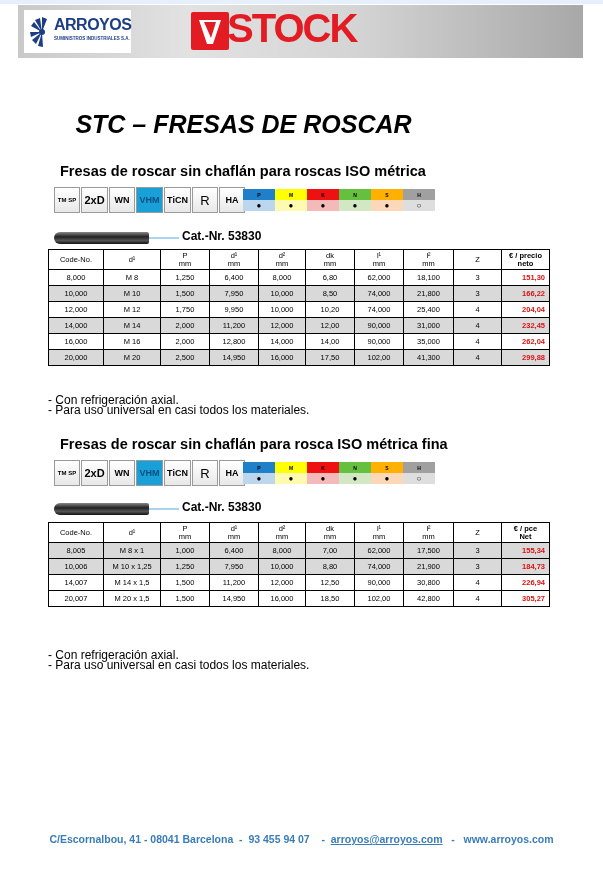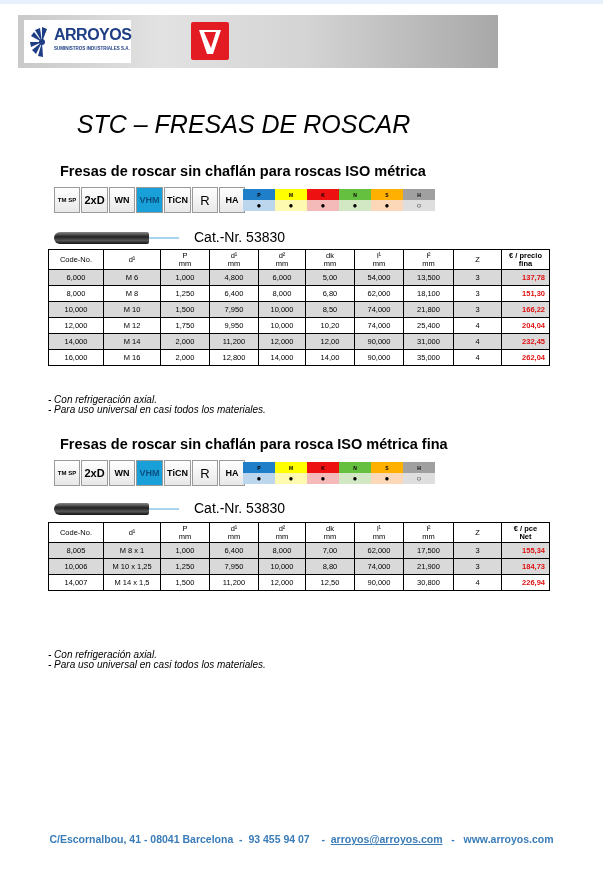--- a/index.html
+++ b/index.html
@@ -1,42 +1,42 @@
 <!DOCTYPE html>
 <html><head>
 <meta charset="utf-8">
 <style>
   html, body { margin:0; padding:0; }
   body { width:603px; height:885px; background:#fff; position:relative; overflow:hidden; font-family:"Liberation Sans", sans-serif; color:#000; }
   .topstrip { position:absolute; left:0; top:0; width:603px; height:4px; background:#e6f0fb; }
-  .banner { position:absolute; left:18px; top:15px; width:480px; height:53px; background:linear-gradient(90deg,#c9c9c9 0%,#e2e2e2 30%,#d4d4d4 60%,#a8a8a8 100%); }
+  .banner { position:absolute; left:18px; top:5px; width:565px; height:53px; background:linear-gradient(90deg,#c9c9c9 0%,#e2e2e2 30%,#d4d4d4 60%,#a8a8a8 100%); }
   .logo-box { position:absolute; left:6px; top:5px; width:107px; height:43px; background:#fff; }
   .logo-fan { position:absolute; left:5px; top:6px; width:26px; height:32px; }
   .logo-text { position:absolute; left:30px; top:6px; font-weight:bold; font-size:16px; color:#1d3d84; letter-spacing:-0.5px; }
   .logo-sub { position:absolute; left:30px; top:26px; font-size:4.5px; color:#1d3d84; font-weight:bold; white-space:nowrap; }
   .stock-mark { position:absolute; left:173px; top:7px; width:38px; height:38px; background:#e31b23; border-radius:2px; }
   .stock-text { position:absolute; left:209px; top:1px; font-weight:bold; font-size:40px; color:#e31b23; letter-spacing:-2px; font-style:normal; }
-  .page-title { position:absolute; left:0; width:487px; top:110px; text-align:center; font-weight:normal; font-style:italic; font-size:25px; }
+  .page-title { position:absolute; left:0; width:487px; top:110px; text-align:center; font-weight:bold; font-style:italic; font-size:25px; }
   .sec-title { position:absolute; left:60px; font-weight:bold; font-size:14.5px; }
   .badges { position:absolute; left:54px; display:flex; gap:1px; height:26px; }
   .badge { height:24px; border:1px solid #9a9a9a; background:linear-gradient(#fff,#e8e8e8); display:flex; align-items:center; justify-content:center; font-size:9px; font-weight:bold; }
   .badge.vhm { background:#1aa0d8; color:#0a4f80; }
   .mat { position:absolute; left:243px; display:grid; grid-template-columns:repeat(6,32px); grid-template-rows:11px 11px; }
   .mat .h { font-size:5px; font-weight:bold; display:flex; align-items:center; justify-content:center; }
   .mat .d { font-size:8px; display:flex; align-items:center; justify-content:center; }
   .cat { position:absolute; left:54px; height:20px; }
   .tool { position:absolute; left:0; top:2px; width:95px; height:12px; border-radius:6px 2px 2px 6px; background:linear-gradient(#888 0%,#222 40%,#555 70%,#111 100%); }
   .tool::after { content:""; position:absolute; right:-30px; top:5px; width:30px; height:2px; background:#a9d4f0; }
-  .catnr { position:absolute; left:140px; top:-1px; font-weight:normal; font-size:14px; white-space:nowrap; }
+  .catnr { position:absolute; left:128px; top:-1px; font-weight:bold; font-size:12px; white-space:nowrap; }
   table.t { position:absolute; left:48px; border-collapse:collapse; font-size:7.5px; }
   table.t th, table.t td { border:1px solid #000; text-align:center; padding:0; height:15px; }
   table.t th { font-weight:normal; height:19px; line-height:8px; }
   table.t tr.g td { background:#d9d9d9; }
   table.t td.price { color:#e01010; text-align:right; padding-right:4px; font-weight:bold; }
-  .notes { position:absolute; left:48px; font-size:10px; line-height:10px;font-style:italic; }
+  .notes { position:absolute; left:48px; font-size:12px; line-height:10px; }
   .footer { position:absolute; left:0; width:603px; top:833px; text-align:center; font-size:10.5px; color:#3a7cb8; font-weight:bold; white-space:pre; }
   .footer a { color:#3a7cb8; text-decoration:underline; }
 </style>
 </head>
 <body>
 
 <div class="topstrip"></div>
 
 <div class="banner">
   <div class="logo-box">
@@ -53,20 +53,21 @@
     </svg>
     <div class="logo-text">ARROYOS</div>
     <div class="logo-sub">SUMINISTROS INDUSTRIALES S.A.</div>
   </div>
   <div class="stock-mark">
     <svg viewBox="0 0 38 38" width="38" height="38">
         <path d="M8 8 L30 8 L22 32 L16 32 Z" fill="#fff"></path>
         <path d="M13 10 L25 10 L20 26 Z" fill="#e31b23"></path>
       </svg>
   </div>
+  <div class="stock-text">STOCK</div>
 </div>
 
 <div class="page-title">STC – FRESAS DE ROSCAR</div>
 
 <div class="sec-title" style="top:163px">Fresas de roscar sin chaflán para roscas ISO métrica</div>
 <div class="badges" style="top:187px">
   <div class="badge" style="width:24px;font-size:6px">TM SP</div>
   <div class="badge" style="width:25px;font-size:11px">2xD</div>
   <div class="badge" style="width:24px">WN</div>
   <div class="badge vhm" style="width:25px">VHM</div>
@@ -110,34 +111,22 @@
       <tr>
     <th><span>Code-No.</span></th>
     <th><span>d¹</span></th>
     <th><span>P</span><br><span>mm</span></th>
     <th><span>d¹</span><br><span>mm</span></th>
     <th><span>d²</span><br><span>mm</span></th>
     <th><span>dk</span><br><span>mm</span></th>
     <th><span>l¹</span><br><span>mm</span></th>
     <th><span>l²</span><br><span>mm</span></th>
     <th><span>Z</span></th>
-    <th style="font-weight:bold"><span>€ / precio</span><br><span>fina</span></th>
+    <th style="font-weight:bold"><span>€ / precio</span><br><span>neto</span></th>
   </tr>
-  <tr class="g">
-        <td>6,000</td>
-        <td>M 6</td>
-        <td>1,000</td>
-        <td>4,800</td>
-        <td>6,000</td>
-        <td>5,00</td>
-        <td>54,000</td>
-        <td>13,500</td>
-        <td>3</td>
-        <td class="price">137,78</td>
-      </tr>
   <tr>
         <td>8,000</td>
         <td>M 8</td>
         <td>1,250</td>
         <td>6,400</td>
         <td>8,000</td>
         <td>6,80</td>
         <td>62,000</td>
         <td>18,100</td>
         <td>3</td>
@@ -183,20 +172,32 @@
         <td>16,000</td>
         <td>M 16</td>
         <td>2,000</td>
         <td>12,800</td>
         <td>14,000</td>
         <td>14,00</td>
         <td>90,000</td>
         <td>35,000</td>
         <td>4</td>
         <td class="price">262,04</td>
+      </tr>
+  <tr class="g">
+        <td>20,000</td>
+        <td>M 20</td>
+        <td>2,500</td>
+        <td>14,950</td>
+        <td>16,000</td>
+        <td>17,50</td>
+        <td>102,00</td>
+        <td>41,300</td>
+        <td>4</td>
+        <td class="price">299,88</td>
       </tr>
 </tbody>
   </table>
 
 <div class="notes" style="top:395px">
   <div>- Con refrigeración axial.</div>
   <div>- Para uso universal en casi todos los materiales.</div>
 </div>
 
 <div class="sec-title" style="top:436px">Fresas de roscar sin chaflán para rosca ISO métrica fina</div>
@@ -283,20 +284,32 @@
         <td>M 14 x 1,5</td>
         <td>1,500</td>
         <td>11,200</td>
         <td>12,000</td>
         <td>12,50</td>
         <td>90,000</td>
         <td>30,800</td>
         <td>4</td>
         <td class="price">226,94</td>
       </tr>
+  <tr>
+        <td>20,007</td>
+        <td>M 20 x 1,5</td>
+        <td>1,500</td>
+        <td>14,950</td>
+        <td>16,000</td>
+        <td>18,50</td>
+        <td>102,00</td>
+        <td>42,800</td>
+        <td>4</td>
+        <td class="price">305,27</td>
+      </tr>
 </tbody>
   </table>
 
 <div class="notes" style="top:650px">
   <div>- Con refrigeración axial.</div>
   <div>- Para uso universal en casi todos los materiales.</div>
 </div>
 
 <div class="footer"><span>C/Escornalbou, 41 - 08041 Barcelona  -  93 455 94 07    -  </span><a>arroyos@arroyos.com</a><span>   -   </span><span>www.arroyos.com</span></div>
 

